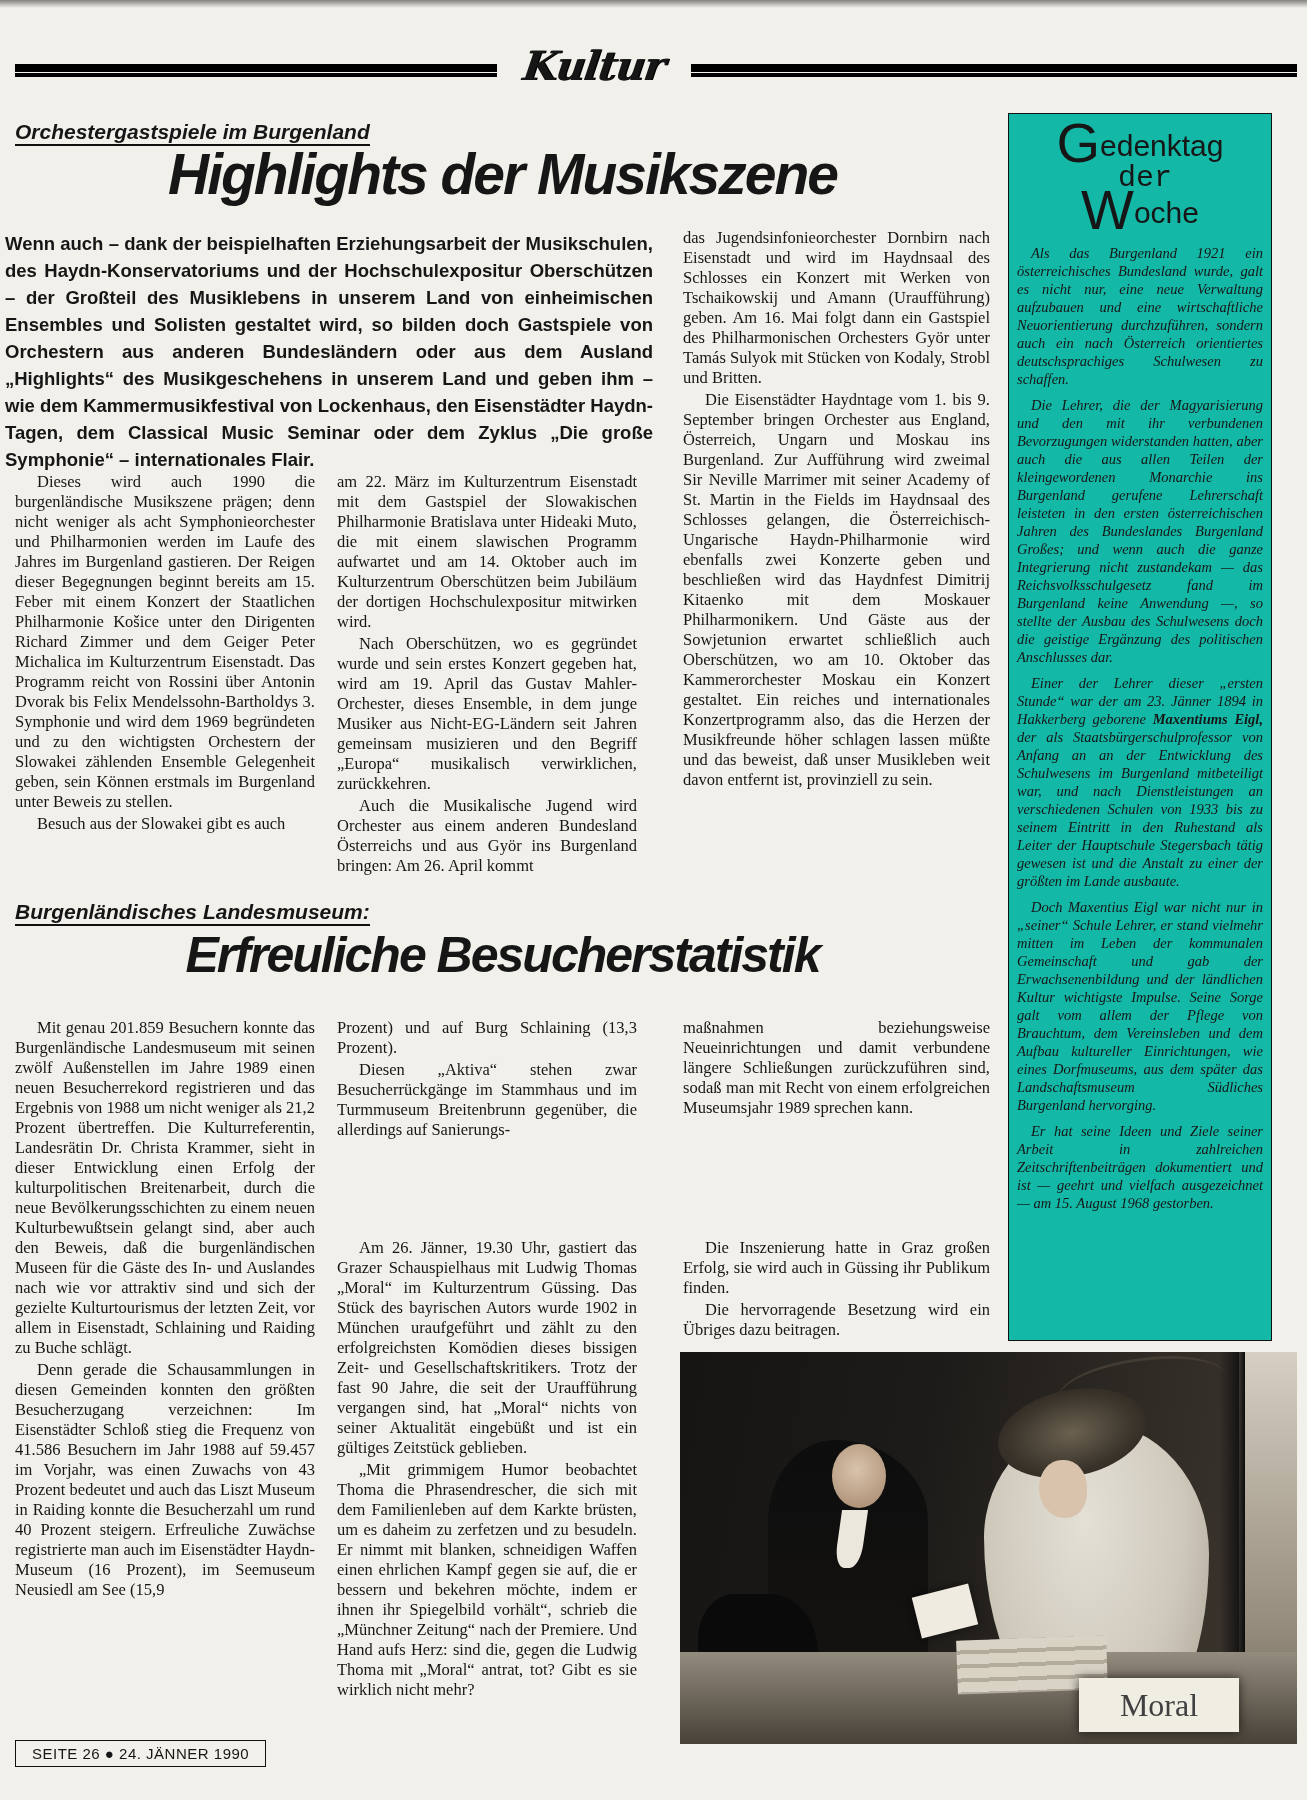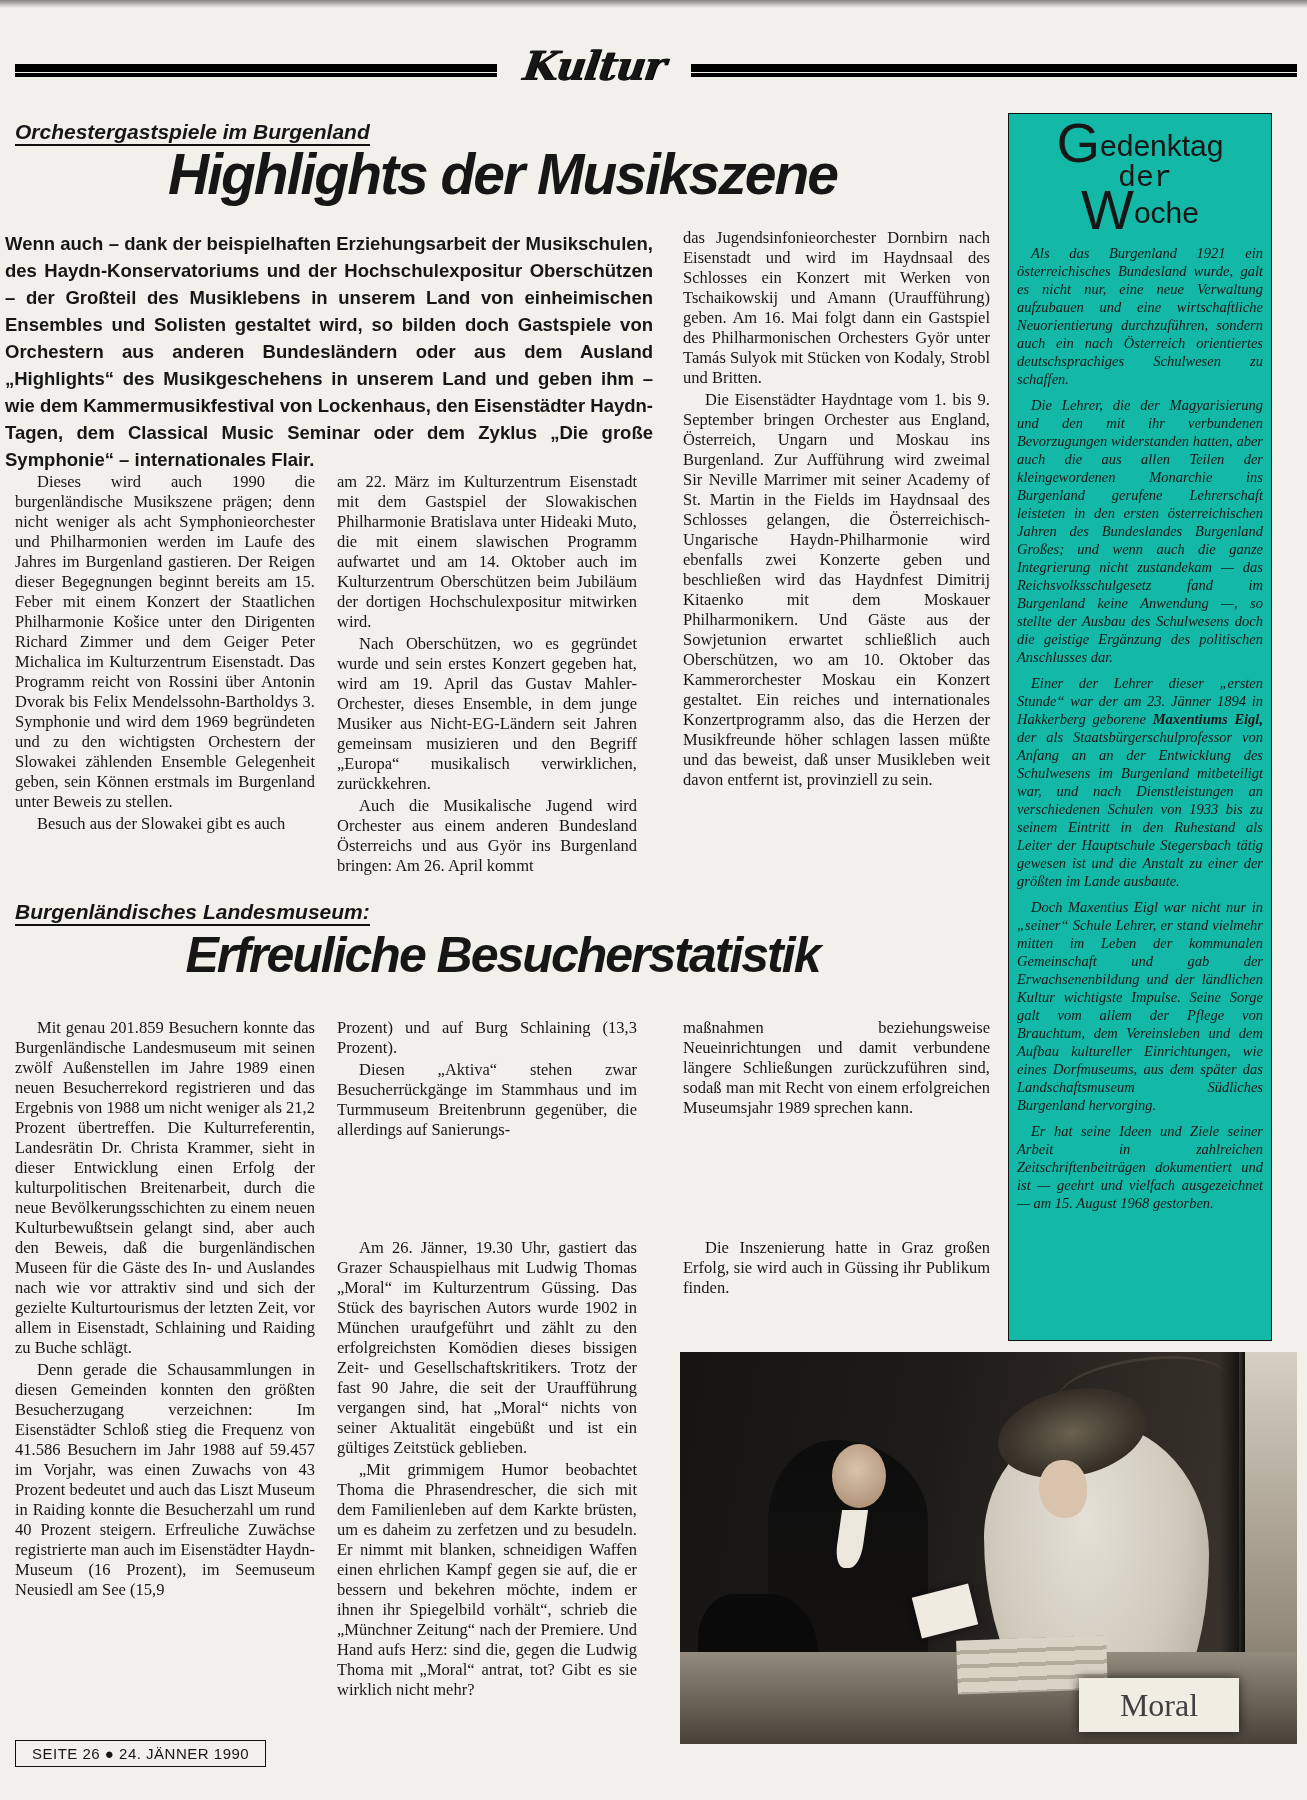--- a/index.html
+++ b/index.html
@@ -153,20 +153,21 @@
   <div class="colblock" style="left:683px; top:1018px; width:307px; height:150px;">
     <p class="noindent">maßnahmen beziehungsweise Neueinrichtungen und damit verbundene längere Schließungen zurückzuführen sind, sodaß man mit Recht von einem erfolgreichen Museumsjahr 1989 sprechen kann.</p>
   </div>
 
   <div class="colblock" style="left:337px; top:1238px; width:300px; height:555px;">
     <p>Am 26. Jänner, 19.30 Uhr, gastiert das Grazer Schauspielhaus mit Ludwig Thomas „Moral“ im Kulturzentrum Güssing. Das Stück des bayrischen Autors wurde 1902 in München uraufgeführt und zählt zu den erfolgreichsten Komödien dieses bissigen Zeit- und Gesellschaftskritikers. Trotz der fast 90 Jahre, die seit der Uraufführung vergangen sind, hat „Moral“ nichts von seiner Aktualität eingebüßt und ist ein gültiges Zeitstück geblieben.</p>
     <p>„Mit grimmigem Humor beobachtet Thoma die Phrasendrescher, die sich mit dem Familienleben auf dem Karkte brüsten, um es daheim zu zerfetzen und zu besudeln. Er nimmt mit blanken, schneidigen Waffen einen ehrlichen Kampf gegen sie auf, die er bessern und bekehren möchte, indem er ihnen ihr Spiegelbild vorhält“, schrieb die „Münchner Zeitung“ nach der Premiere. Und Hand aufs Herz: sind die, gegen die Ludwig Thoma mit „Moral“ antrat, tot? Gibt es sie wirklich nicht mehr?</p>
   </div>
   <div class="colblock" style="left:683px; top:1238px; width:307px; height:110px;">
     <p>Die Inszenierung hatte in Graz großen Erfolg, sie wird auch in Güssing ihr Publikum finden.</p>
+    <p>Die hervorragende Besetzung wird ein Übriges dazu beitragen.</p>
   </div>
 
   <div class="sidebar">
     <div class="sb-title">
       <span class="cap">G</span><span>edenktag</span>
       <span class="l2">der</span>
       <span class="cap">W</span><span>oche</span>
     </div>
     <p>Als das Burgenland 1921 ein österreichisches Bundesland wurde, galt es nicht nur, eine neue Verwaltung aufzubauen und eine wirtschaftliche Neuorientierung durchzuführen, sondern auch ein nach Österreich orientiertes deutschsprachiges Schulwesen zu schaffen.</p>
     <p>Die Lehrer, die der Magyarisierung und den mit ihr verbundenen Bevorzugungen widerstanden hatten, aber auch die aus allen Teilen der kleingewordenen Monarchie ins Burgenland gerufene Lehrerschaft leisteten in den ersten österreichischen Jahren des Bundeslandes Burgenland Großes; und wenn auch die ganze Integrierung nicht zustandekam — das Reichsvolksschulgesetz fand im Burgenland keine Anwendung —, so stellte der Ausbau des Schulwesens doch die geistige Ergänzung des politischen Anschlusses dar.</p>

